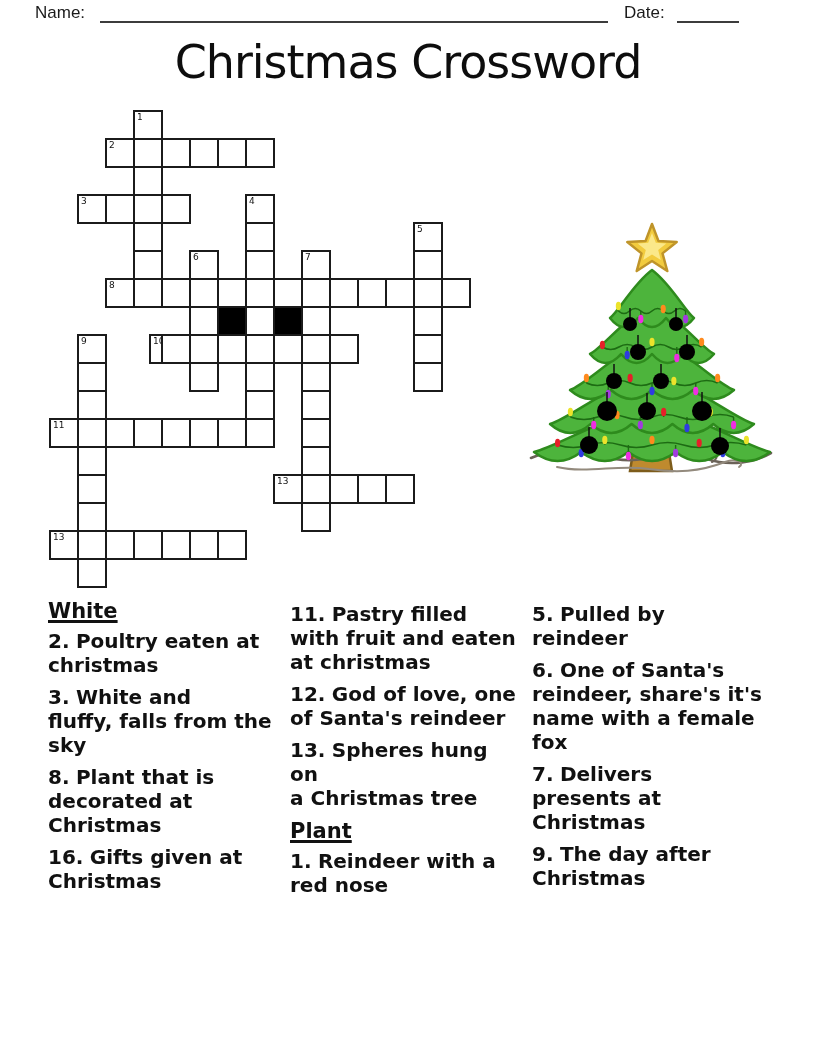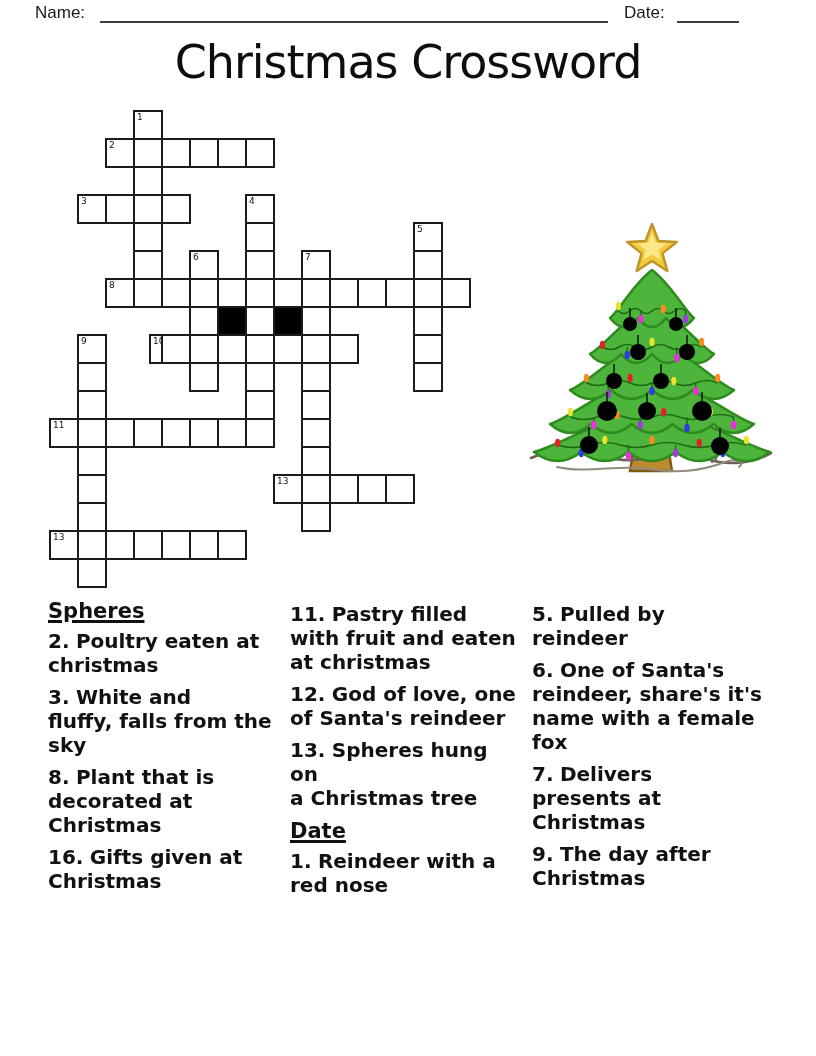--- a/index.html
+++ b/index.html
@@ -266,42 +266,42 @@
         <line x1="62" y1="215" x2="62" y2="225" stroke="#111" stroke-width="1.5"></line>
         <circle cx="62" cy="233" r="9" fill="#000000"></circle>
         <line x1="193" y1="216" x2="193" y2="226" stroke="#111" stroke-width="1.5"></line>
         <circle cx="193" cy="234" r="9" fill="#000000"></circle>
       </g>
     <polygon id="star" stroke-width="2.5" stroke-linejoin="round" points="125.0,12.0 131.5,29.1 149.7,30.0 135.5,41.4 140.3,59.0 125.0,49.0 109.7,59.0 114.5,41.4 100.3,30.0 118.5,29.1" fill="#f2cb3e" stroke="#bf9429"></polygon>
   <polygon points="125.0,21.0 128.8,30.7 139.3,31.4 131.2,38.0 133.8,48.1 125.0,42.5 116.2,48.1 118.8,38.0 110.7,31.4 121.2,30.7" fill="#fbe88a"></polygon>
     </svg>
 
   <div class="clue-col c1">
-    <div class="clue-header">Spheres</div>
+    <div class="clue-header">White</div>
     <div class="clue"><span class="clue-num">2.</span> <span class="clue-text">Poultry eaten at
 christmas</span></div>
     <div class="clue"><span class="clue-num">3.</span> <span class="clue-text">White and
 fluffy, falls from the
 sky</span></div>
     <div class="clue"><span class="clue-num">8.</span> <span class="clue-text">Plant that is
 decorated at
 Christmas</span></div>
     <div class="clue"><span class="clue-num">16.</span> <span class="clue-text">Gifts given at
 Christmas</span></div>
   </div>
 
   <div class="clue-col c2">
     <div class="clue"><span class="clue-num">11.</span> <span class="clue-text">Pastry filled
 with fruit and eaten
 at christmas</span></div>
     <div class="clue"><span class="clue-num">12.</span> <span class="clue-text">God of love, one
 of Santa's reindeer</span></div>
     <div class="clue"><span class="clue-num">13.</span> <span class="clue-text">Spheres hung on
 a Christmas tree</span></div>
-    <div class="clue-header">Date</div>
+    <div class="clue-header">Plant</div>
     <div class="clue"><span class="clue-num">1.</span> <span class="clue-text">Reindeer with a
 red nose</span></div>
   </div>
 
   <div class="clue-col c3">
     <div class="clue"><span class="clue-num">5.</span> <span class="clue-text">Pulled by
 reindeer</span></div>
     <div class="clue"><span class="clue-num">6.</span> <span class="clue-text">One of Santa's
 reindeer, share's it's
 name with a female

